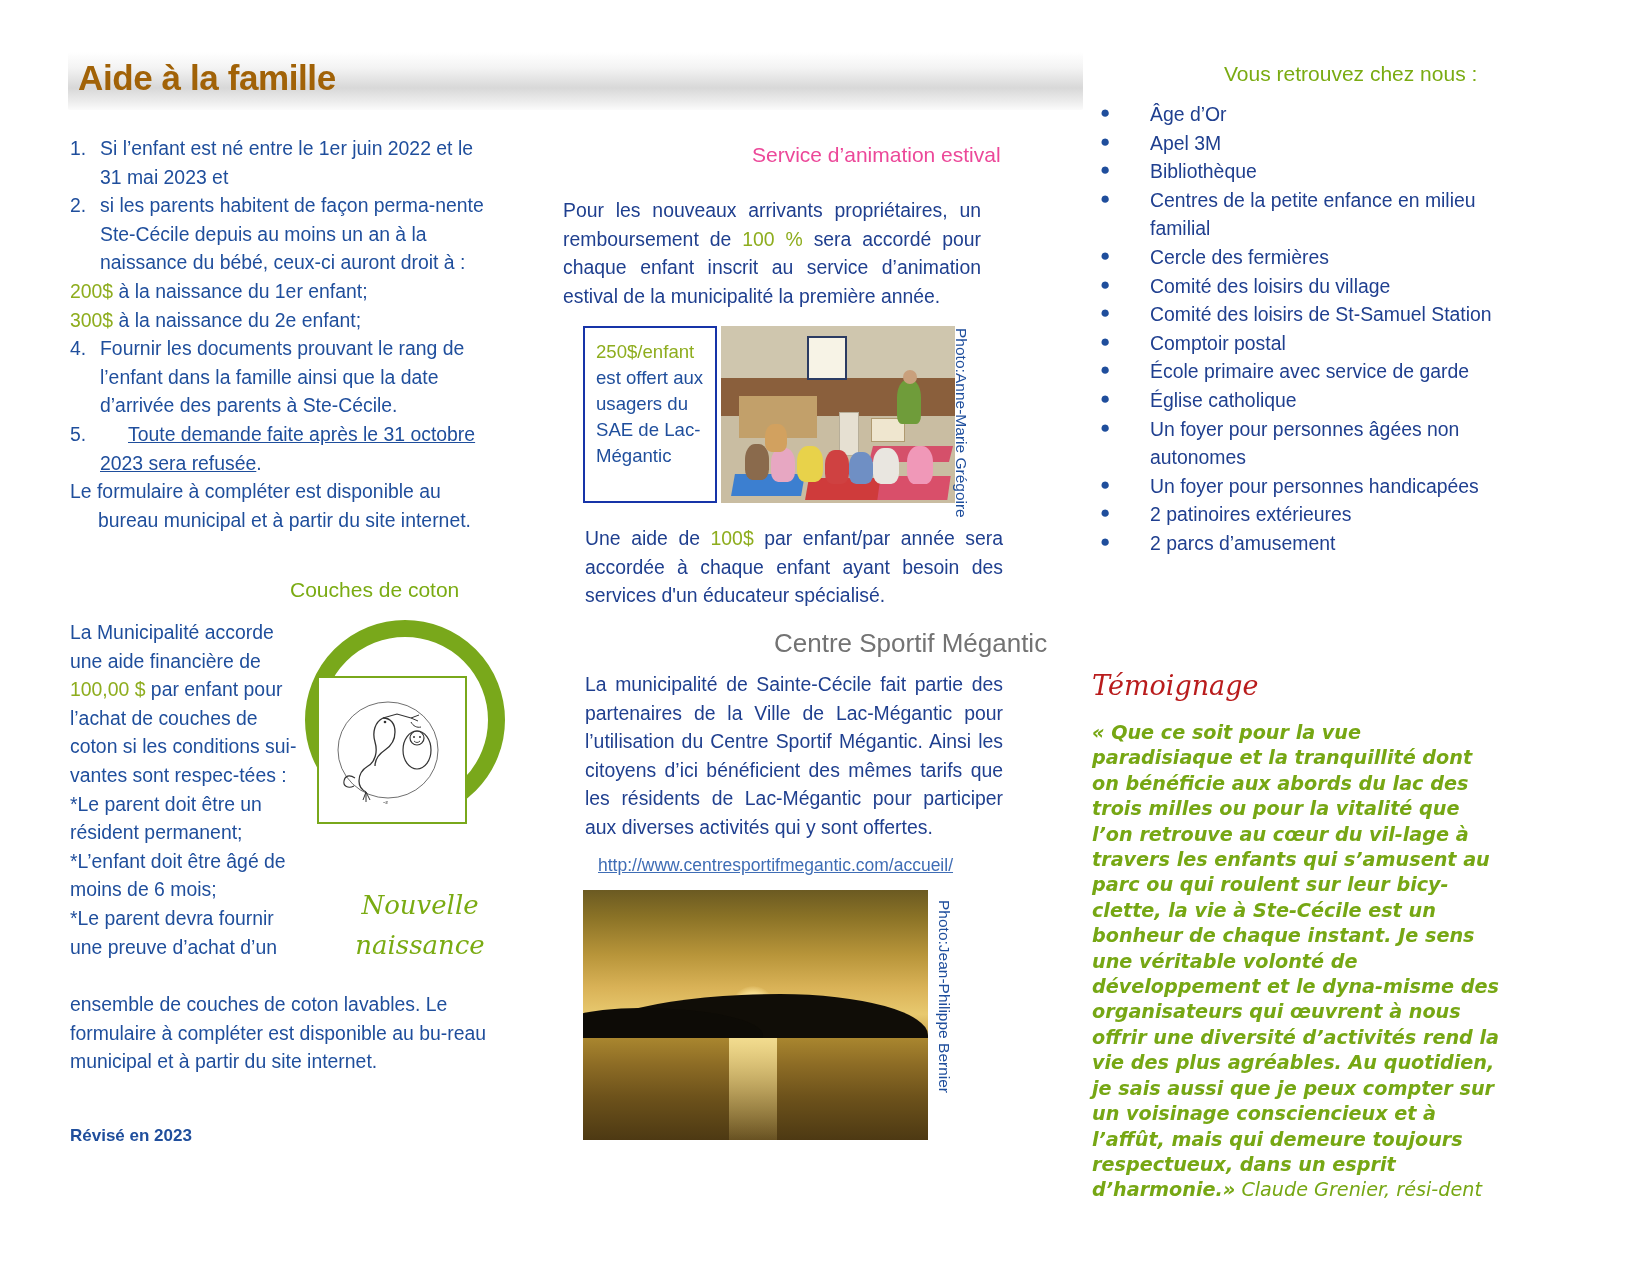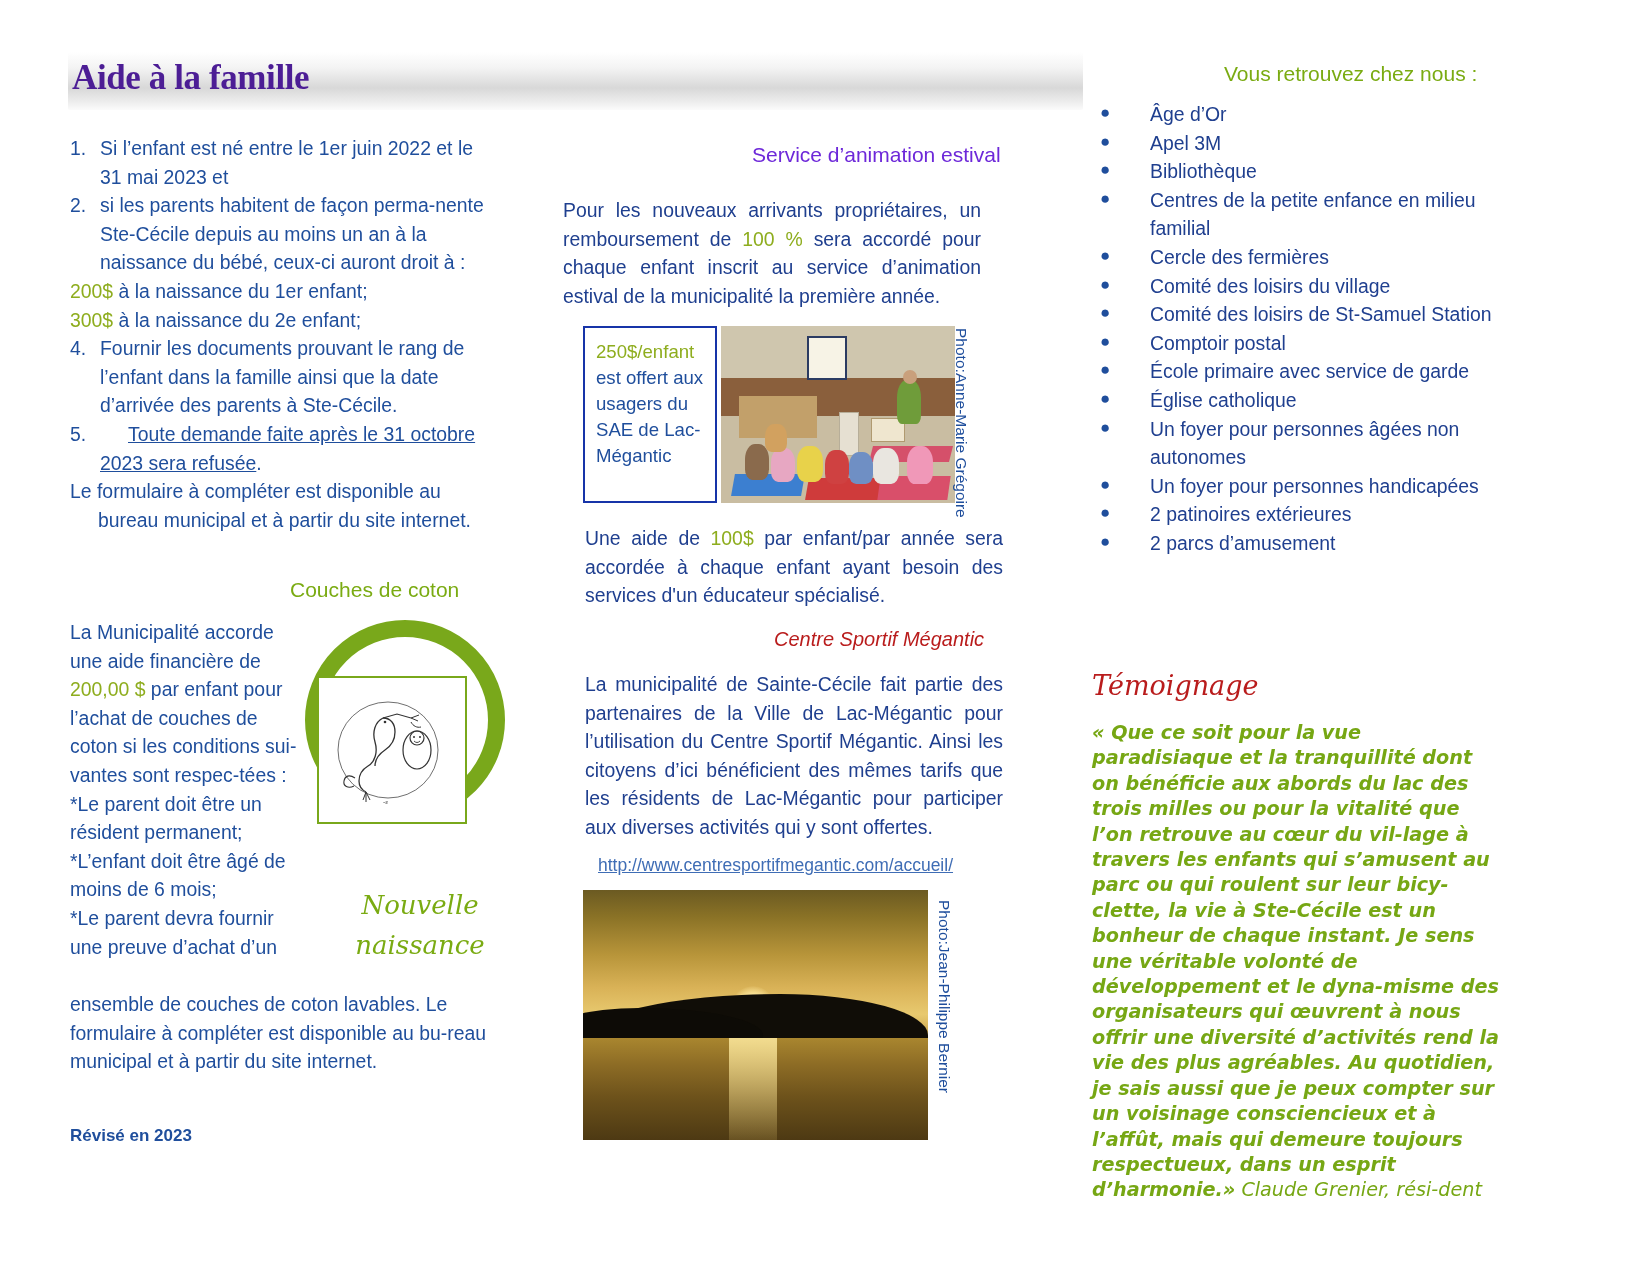--- a/index.html
+++ b/index.html
@@ -14,24 +14,24 @@
   }
   .page{position:relative;width:1650px;height:1275px;}
 
   
   .banner{
     position:absolute;left:68px;top:52px;width:1015px;height:58px;
     background:linear-gradient(to bottom,#ffffff 0%,#f3f3f3 28%,#d8d8d8 62%,#ededed 86%,#fbfbfb 100%);
     border-radius:2px;
   }
   .banner-title{
-    position:absolute;left:72px;top:58px;
-    font-family:Liberation Serif, serif;
+    position:absolute;left:78px;top:58px;
+    font-family:Liberation Sans, sans-serif;
     font-weight:bold;font-size:35px;letter-spacing:-0.4px;
-    color:#4c1d95;
+    color:#a16207;
     white-space:nowrap;
   }
 
   
   .l-body{
     position:absolute;left:70px;top:134px;width:420px;
     font-size:19.4px;line-height:28.6px;color:#1f4e9c;
   }
   .li{display:block;padding-left:30px;text-indent:-30px;}
   .li .num{display:inline-block;width:30px;text-indent:0;}
@@ -66,24 +66,24 @@
     font-family:"DejaVu Serif", serif;font-style:italic;
     font-size:26px;line-height:40px;color:#7aab12;
   }
 
   .revise{
     position:absolute;left:70px;top:1126px;
     font-size:17px;font-weight:bold;color:#1f4e9c;
   }
 
   
-  .m-head-sae{position:absolute;left:752px;top:143px;font-size:21px;color:#6d28d9;white-space:nowrap;}
+  .m-head-sae{position:absolute;left:752px;top:143px;font-size:21px;color:#ec4899;white-space:nowrap;}
   .m-p1{position:absolute;left:563px;top:196px;width:418px;font-size:19.4px;line-height:28.6px;text-align:justify;}
   .m-p2{position:absolute;left:585px;top:524px;width:418px;font-size:19.4px;line-height:28.6px;text-align:justify;}
-  .m-head-csm{position:absolute;left:774px;top:628px;font-size:20px;color:#b91c1c;white-space:nowrap;font-style:italic;}
+  .m-head-csm{position:absolute;left:774px;top:628px;font-size:26px;color:#737373;white-space:nowrap;}
   .m-p3{position:absolute;left:585px;top:670px;width:418px;font-size:19.4px;line-height:28.6px;text-align:justify;}
   .m-link{position:absolute;left:598px;top:855px;font-size:17.5px;color:#3f6db5;text-decoration:underline;text-align:right;}
 
   
   .pb1{position:absolute;left:583px;top:326px;width:372px;height:177px;}
   .pb1-cap{
     position:absolute;left:0;top:0;width:134px;height:177px;
     border:2px solid #1734a8;box-sizing:border-box;background:#fff;
     padding:11px 0 0 11px;font-size:18.6px;line-height:26px;color:#1f4e9c;
   }
@@ -165,21 +165,21 @@
     <span class="hang"><span class="amt">300$</span><span> à la naissance du 2e enfant;</span></span>
 
     <span class="li"><span class="num">4.</span><span>Fournir les documents prouvant le rang de l’enfant dans la famille ainsi que la date d’arrivée des parents à Ste-Cécile.</span></span>
     <span class="li"><span class="num">5.</span><span class="u">Toute demande faite après le 31 octobre 2023 sera refusée</span><span>.</span></span>
     <span class="hang">Le formulaire à compléter est disponible au bureau municipal et à partir du site internet.</span>
   </div>
 
   <div class="couches-head">Couches de coton</div>
 
   <div class="l-body2">
-    <span>La Municipalité accorde une aide financière de </span><span class="amt">200,00 $</span><span> par enfant pour l’achat de couches de coton si les conditions sui-vantes sont respec-tées :</span><br>
+    <span>La Municipalité accorde une aide financière de </span><span class="amt">100,00 $</span><span> par enfant pour l’achat de couches de coton si les conditions sui-vantes sont respec-tées :</span><br>
     <span style="white-space:pre-line">*Le parent doit être un résident permanent;
 *L’enfant doit être âgé de moins de 6 mois;
 *Le parent devra fournir une preuve d’achat d’un</span>
   </div>
 
   <div class="l-body3">ensemble de couches de coton lavables. Le formulaire à compléter est disponible au bu-reau municipal et à partir du site internet.</div>
 
   <div class="stork-wrap">
     <div class="stork-ring"></div>
     <div class="stork-box"></div>

